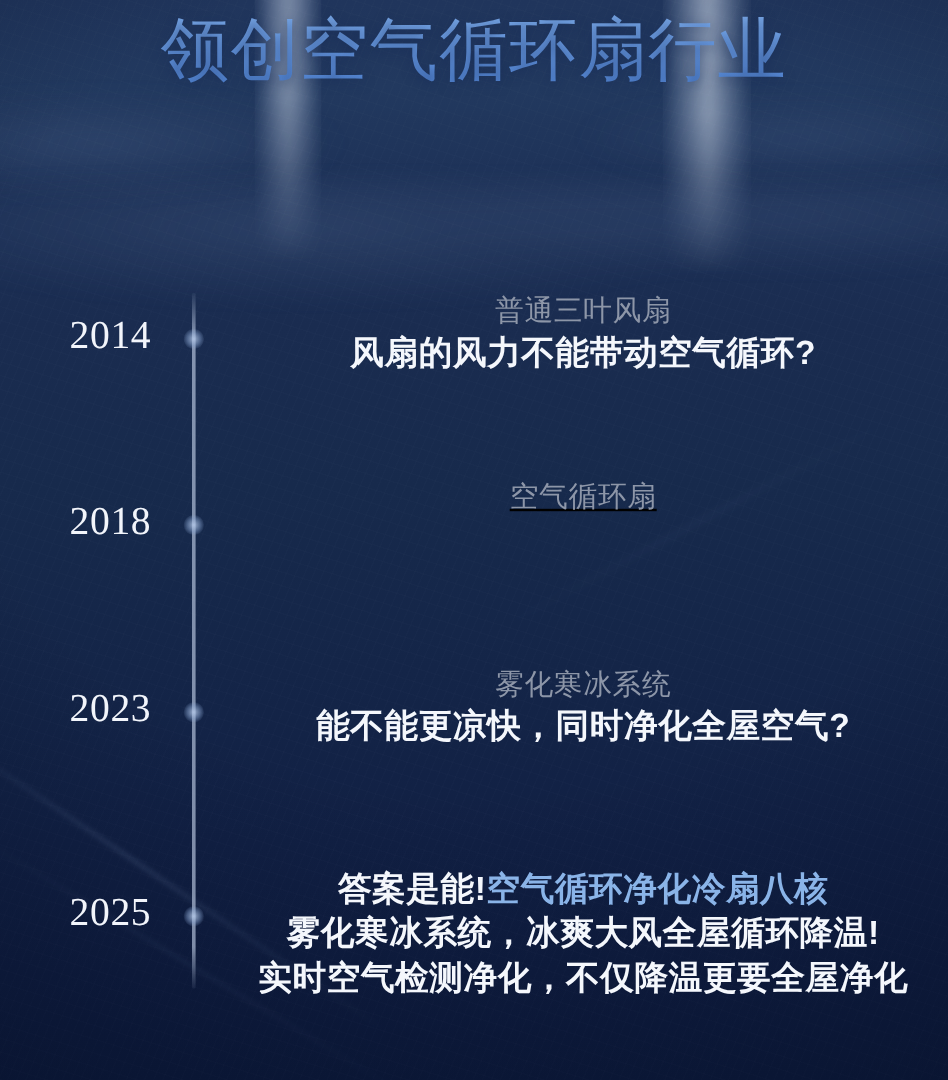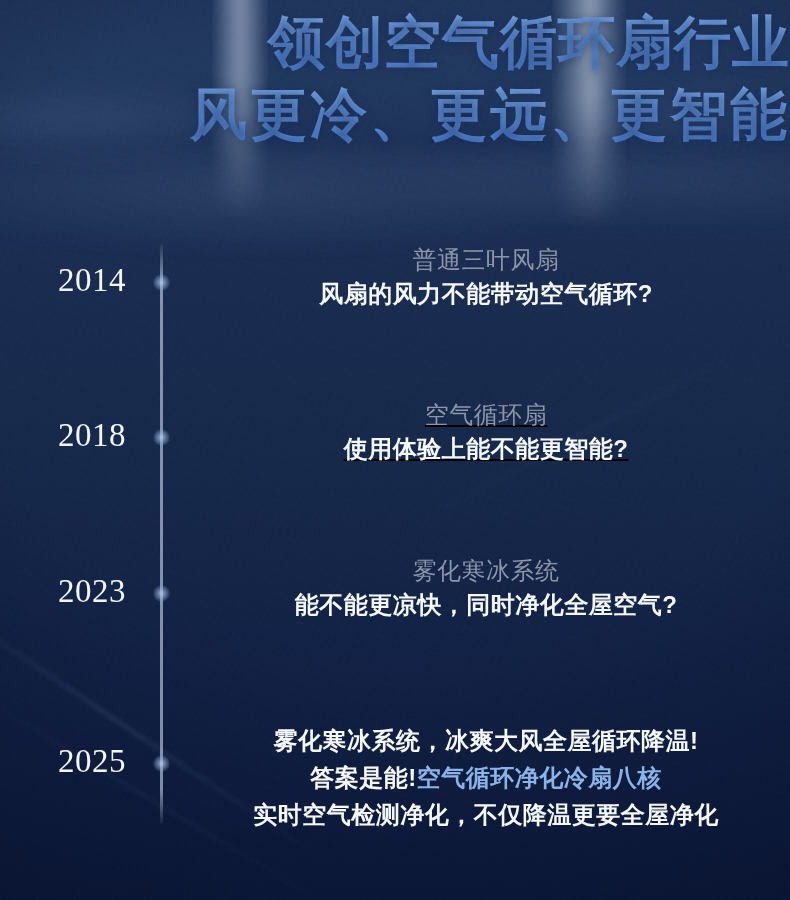--- a/index.html
+++ b/index.html
@@ -111,30 +111,29 @@
     position: absolute;
     left: 0; top: 6px;
     width: 790px;
     text-align: center;
     z-index: 5;
   }
   .headline .hl-line {
     display: block;
     font-size: 57px;
     line-height: 72px;
-    font-weight: 700;
+    font-weight: 400;
     letter-spacing: 1px;
     color: #5f93de;
     background: linear-gradient(180deg, #7dabe8 0%, #6a9ce3 42%, #4f82d2 100%);
     -webkit-background-clip: text;
     background-clip: text;
     -webkit-text-fill-color: transparent;
     text-shadow: 0 2px 10px rgba(20,40,85,0.55);
     white-space: nowrap;
-    text-align: right;
   }
   .headline .hl-line.l2 {
     letter-spacing: 3px;
   }
 
   
   .timeline {
     position: absolute;
     left: 0; top: 232px;
     width: 790px;
@@ -189,21 +188,21 @@
   .tl-sub {
     display: block;
     font-size: 24px;
     line-height: 31px;
     font-weight: 400;
     color: #8d96a8;
     letter-spacing: 0.5px;
   }
   .tl-main {
     display: block;
-    font-size: 24px;
+    font-size: 28px;
     line-height: 37px;
     font-weight: 700;
     color: #f4f7fc;
     letter-spacing: 0.5px;
   }
   .tl-main .hl {
     color: #8ab4e8;
     font-weight: 700;
   }
 
@@ -238,57 +237,55 @@
   <div class="bg-layer pillar-right"></div>
   <div class="bg-layer haze-band"></div>
   <div class="bg-layer streak-a"></div>
   <div class="bg-layer streak-b"></div>
   <div class="bg-layer streak-c"></div>
   <div class="bg-layer noise"></div>
   <div class="bg-layer vignette"></div>
 
   <div class="headline">
     <span class="hl-line l1">领创空气循环扇行业</span>
-    <span class="hl-line l2">风更冷、更远、更智能</span>
   </div>
 
   <div class="timeline">
     <div class="tl-rail"></div>
 
     <div class="tl-row" id="row-2014">
       <div class="tl-year">2014</div>
       <div class="tl-dot"></div>
       <div class="tl-body">
         <span class="tl-sub">普通三叶风扇</span>
         <span class="tl-main">风扇的风力不能带动空气循环?</span>
       </div>
     </div>
 
     <div class="tl-row" id="row-2018">
       <div class="tl-year">2018</div>
       <div class="tl-dot"></div>
       <div class="tl-body">
         <span class="tl-sub">空气循环扇</span>
-        <span class="tl-main">使用体验上能不能更智能?</span>
       </div>
     </div>
 
     <div class="tl-row" id="row-2023">
       <div class="tl-year">2023</div>
       <div class="tl-dot"></div>
       <div class="tl-body">
         <span class="tl-sub">雾化寒冰系统</span>
         <span class="tl-main">能不能更凉快，同时净化全屋空气?</span>
       </div>
     </div>
 
     <div class="tl-row" id="row-2025">
       <div class="tl-year">2025</div>
       <div class="tl-dot"></div>
       <div class="tl-body">
+        <span class="tl-main"><span>答案是能!</span><span class="hl">空气循环净化冷扇八核</span></span>
         <span class="tl-main">雾化寒冰系统，冰爽大风全屋循环降温!</span>
-        <span class="tl-main"><span>答案是能!</span><span class="hl">空气循环净化冷扇八核</span></span>
         <span class="tl-main">实时空气检测净化，不仅降温更要全屋净化</span>
       </div>
     </div>
   </div>
 
 </div>
 
 </body></html>

